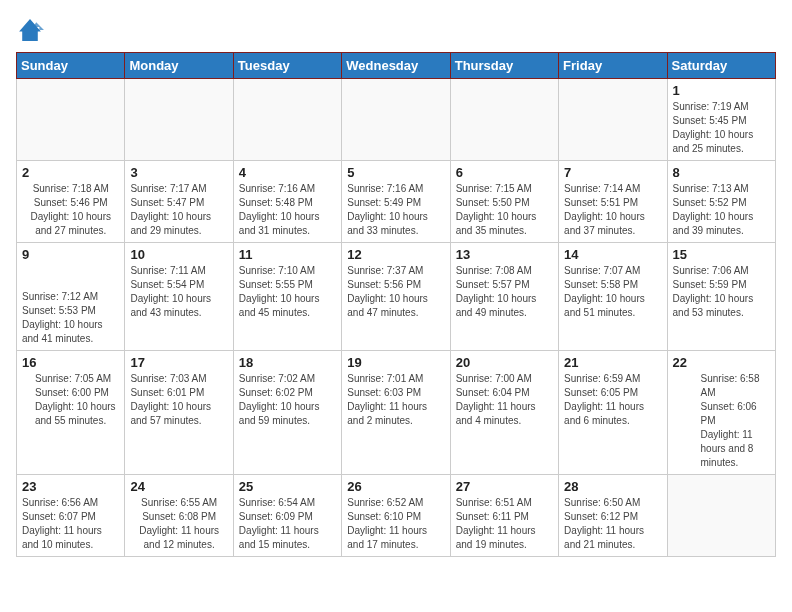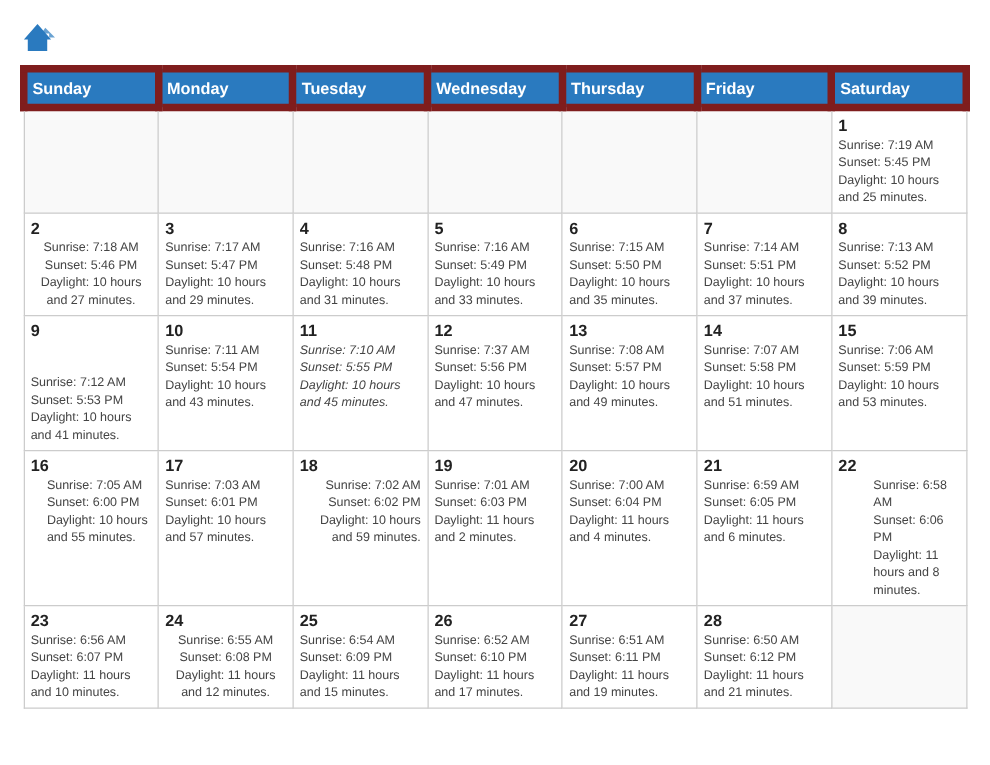--- a/index.html
+++ b/index.html
@@ -57,21 +57,21 @@
       border-collapse: collapse;
       border: 1px solid #ccc;
     }
     .calendar th {
       background: #2a7abf;
       color: #fff;
       font-size: 13px;
       font-weight: bold;
       padding: 5px 4px;
       text-align: left;
-      border: 6px solid #7f1d1d;
+      border: 1px solid #7f1d1d;
     }
     .calendar td {
       vertical-align: top;
       border: 1px solid #ccc;
       padding: 4px 5px;
       width: 108px;
       min-height: 80px;
       font-size: 10.5px;
       color: #333;
       background: #fff;
@@ -191,21 +191,21 @@
 Daylight: 10 hours and 41 minutes.</div>
         </td>
         <td>
           <span class="day-num">10</span>
           <div class="day-info" style="white-space: pre-line;">Sunrise: 7:11 AM
 Sunset: 5:54 PM
 Daylight: 10 hours and 43 minutes.</div>
         </td>
         <td>
           <span class="day-num">11</span>
-          <div class="day-info" style="white-space: pre-line; font-style: italic;">Sunrise: 7:10 AM
+          <div class="day-info" style="white-space: pre-line;">Sunrise: 7:10 AM
 Sunset: 5:55 PM
 Daylight: 10 hours and 45 minutes.</div>
         </td>
         <td>
           <span class="day-num">12</span>
           <div class="day-info" style="white-space: pre-line;">Sunrise: 7:37 AM
 Sunset: 5:56 PM
 Daylight: 10 hours and 47 minutes.</div>
         </td>
         <td>
@@ -235,21 +235,21 @@
 Daylight: 10 hours and 55 minutes.</div>
         </td>
         <td>
           <span class="day-num">17</span>
           <div class="day-info" style="white-space: pre-line;">Sunrise: 7:03 AM
 Sunset: 6:01 PM
 Daylight: 10 hours and 57 minutes.</div>
         </td>
         <td>
           <span class="day-num">18</span>
-          <div class="day-info" style="white-space: pre-line; text-align: right;">Sunrise: 7:02 AM
+          <div class="day-info" style="white-space: pre-line;">Sunrise: 7:02 AM
 Sunset: 6:02 PM
 Daylight: 10 hours and 59 minutes.</div>
         </td>
         <td>
           <span class="day-num">19</span>
           <div class="day-info" style="white-space: pre-line;">Sunrise: 7:01 AM
 Sunset: 6:03 PM
 Daylight: 11 hours and 2 minutes.</div>
         </td>
         <td>

